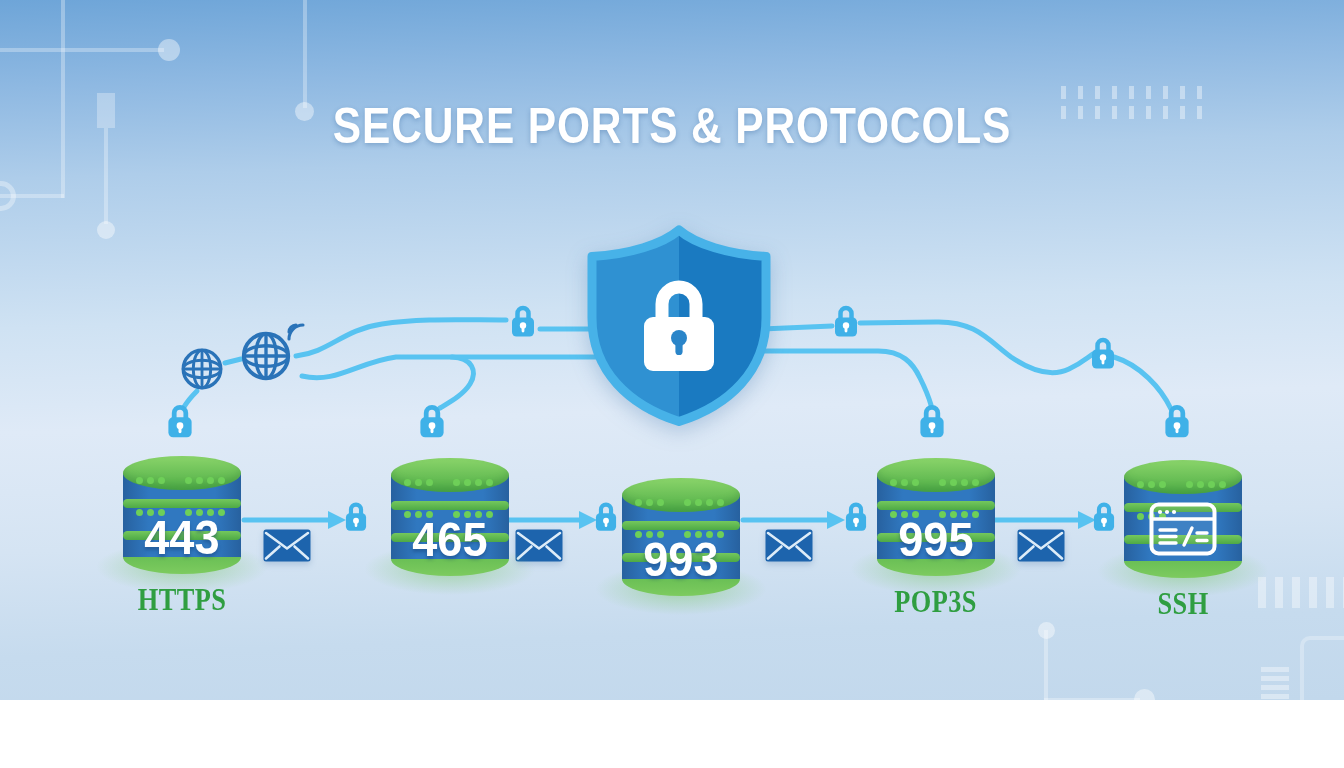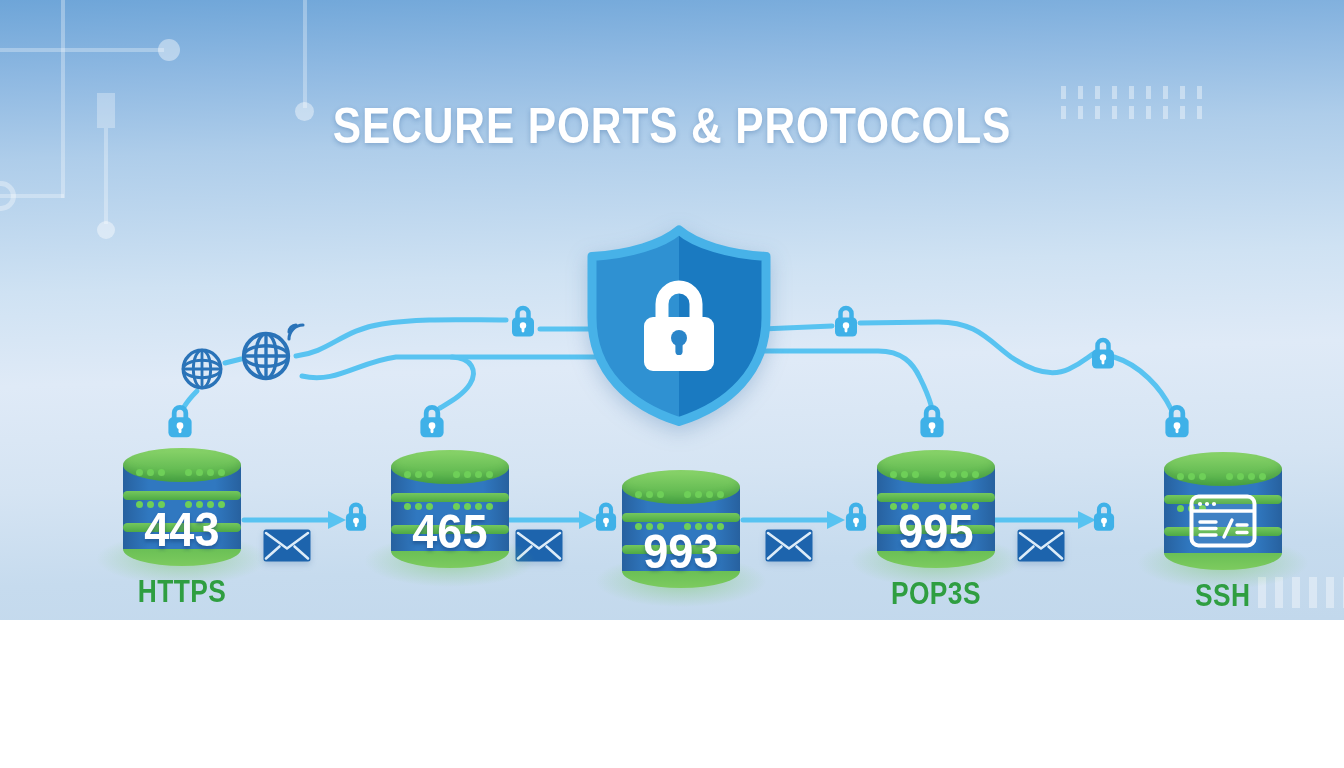--- a/index.html
+++ b/index.html
@@ -1,20 +1,20 @@
 <!DOCTYPE html>
 <html><head>
 <meta charset="utf-8">
 <style>
   * { margin:0; padding:0; box-sizing:border-box; }
   html,body { width:1344px; height:768px; }
   body { font-family:"Liberation Sans", sans-serif; }
 
   .canvas {
-    position:relative; width:1344px; height:620px; overflow:hidden;
+    position:relative; width:1344px; height:700px; overflow:hidden;
     background:linear-gradient(178deg,
       #6ea5d8 0%, #8fb9e2 12%, #aecdea 24%,
       #cfe2f3 44%, #dfeaf7 58%, #d5e4f3 74%,
       #c6dbee 88%, #c2d8ec 100%);
     padding-left:37px;
   }
 
   
   .deco { position:absolute; background:rgba(255,255,255,.30); }
   .dcirc { border-radius:50%; background:rgba(255,255,255,.42); }
@@ -47,40 +47,40 @@
   .shield { position:absolute; left:584px; top:225px; z-index:4;
             filter:drop-shadow(0 6px 10px rgba(30,90,150,.25)); }
 
   
   .lock { position:absolute; z-index:5; }
   .globe { position:absolute; z-index:2; }
   .env { position:absolute; z-index:2; filter:drop-shadow(0 3px 3px rgba(30,80,140,.20)); }
 
   
   .service { position:absolute; width:200px; text-align:center; z-index:2; }
-  .db { position:relative; width:118px; height:118px; margin:0 auto; }
+  .db { position:relative; width:118px; height:118px; margin:8px auto; }
   .db-glow { position:absolute; left:-30px; top:84px; width:178px; height:54px;
     background:radial-gradient(ellipse at center, rgba(126,200,112,.55) 0%, rgba(126,200,112,0) 68%); }
   .db-bottom { position:absolute; left:0; top:84px; width:118px; height:34px; border-radius:50%;
     background:linear-gradient(180deg,#58b44c,#7dcb5f); }
   .db-body { position:absolute; left:0; top:17px; width:118px; height:84px;
     background:linear-gradient(90deg,#27619f,#3078c0 22%,#3078c0 78%,#27619f); }
   .db-band { position:absolute; left:0; width:118px; height:9px; border-radius:5px;
     background:linear-gradient(180deg,#74c85c,#4ea946); }
   .db-top { position:absolute; left:0; top:0; width:118px; height:34px; border-radius:50%;
     background:linear-gradient(180deg,#8ad46a,#4fae46);
     box-shadow:inset 0 -5px 7px rgba(40,110,50,.25); }
   .dots { position:absolute; display:flex; gap:4px; }
   .dots i { width:7px; height:7px; border-radius:50%; background:#6ecf58; }
   .db-port { position:absolute; left:0; top:55px; width:118px; text-align:center;
     color:#ffffff; font-size:49px; line-height:52px; font-weight:bold;
     text-shadow:0 3px 4px rgba(20,60,110,.45); }
   .db-port span { display:inline-block; transform:scaleX(.92); }
   .term-icon { position:absolute; left:25px; top:42px; }
-  .svc-label { margin-top:9px; color:#2f9e41; font-size:31px; line-height:34px; font-weight:bold; }
+  .svc-label { margin-top:9px; color:#2f9e41; font-size:31px; line-height:34px; font-weight:bold;font-family:Liberation Serif, serif; }
   .svc-label span { display:inline-block; transform:scaleX(.85); letter-spacing:.5px; }
 </style>
 </head>
 <body>
 
 <svg width="0" height="0" style="position:absolute">
   <defs>
     <symbol id="sym-lock" viewBox="0 0 28 36">
       <path d="M8.5,16 V10.5 a5.5,5.5 0 0 1 11,0 V16" stroke="#3fb1e8" stroke-width="4.5" fill="none"></path>
       <rect x="3" y="14.5" width="22" height="19" rx="4.5" fill="#3fb1e8"></rect>
@@ -412,21 +412,21 @@
           <i></i>
           <i></i>
           <i></i>
           <i></i>
         </div>
       <div class="db-port"><span>995</span></div>
     </div>
     <div class="svc-label"><span>POP3S</span></div>
   </div>
 
-  <div class="service" style="left:1123px;top:452px">
+  <div class="service" style="left:1083px;top:452px">
     <div class="db">
       <div class="db-glow"></div>
       <div class="db-bottom"></div>
       <div class="db-body"></div>
       <div class="db-band" style="top:43px"></div>
       <div class="db-band" style="top:75px"></div>
       <div class="db-top"></div>
       <div class="dots" style="left:13px;top:21px">
           <i></i>
           <i></i>

